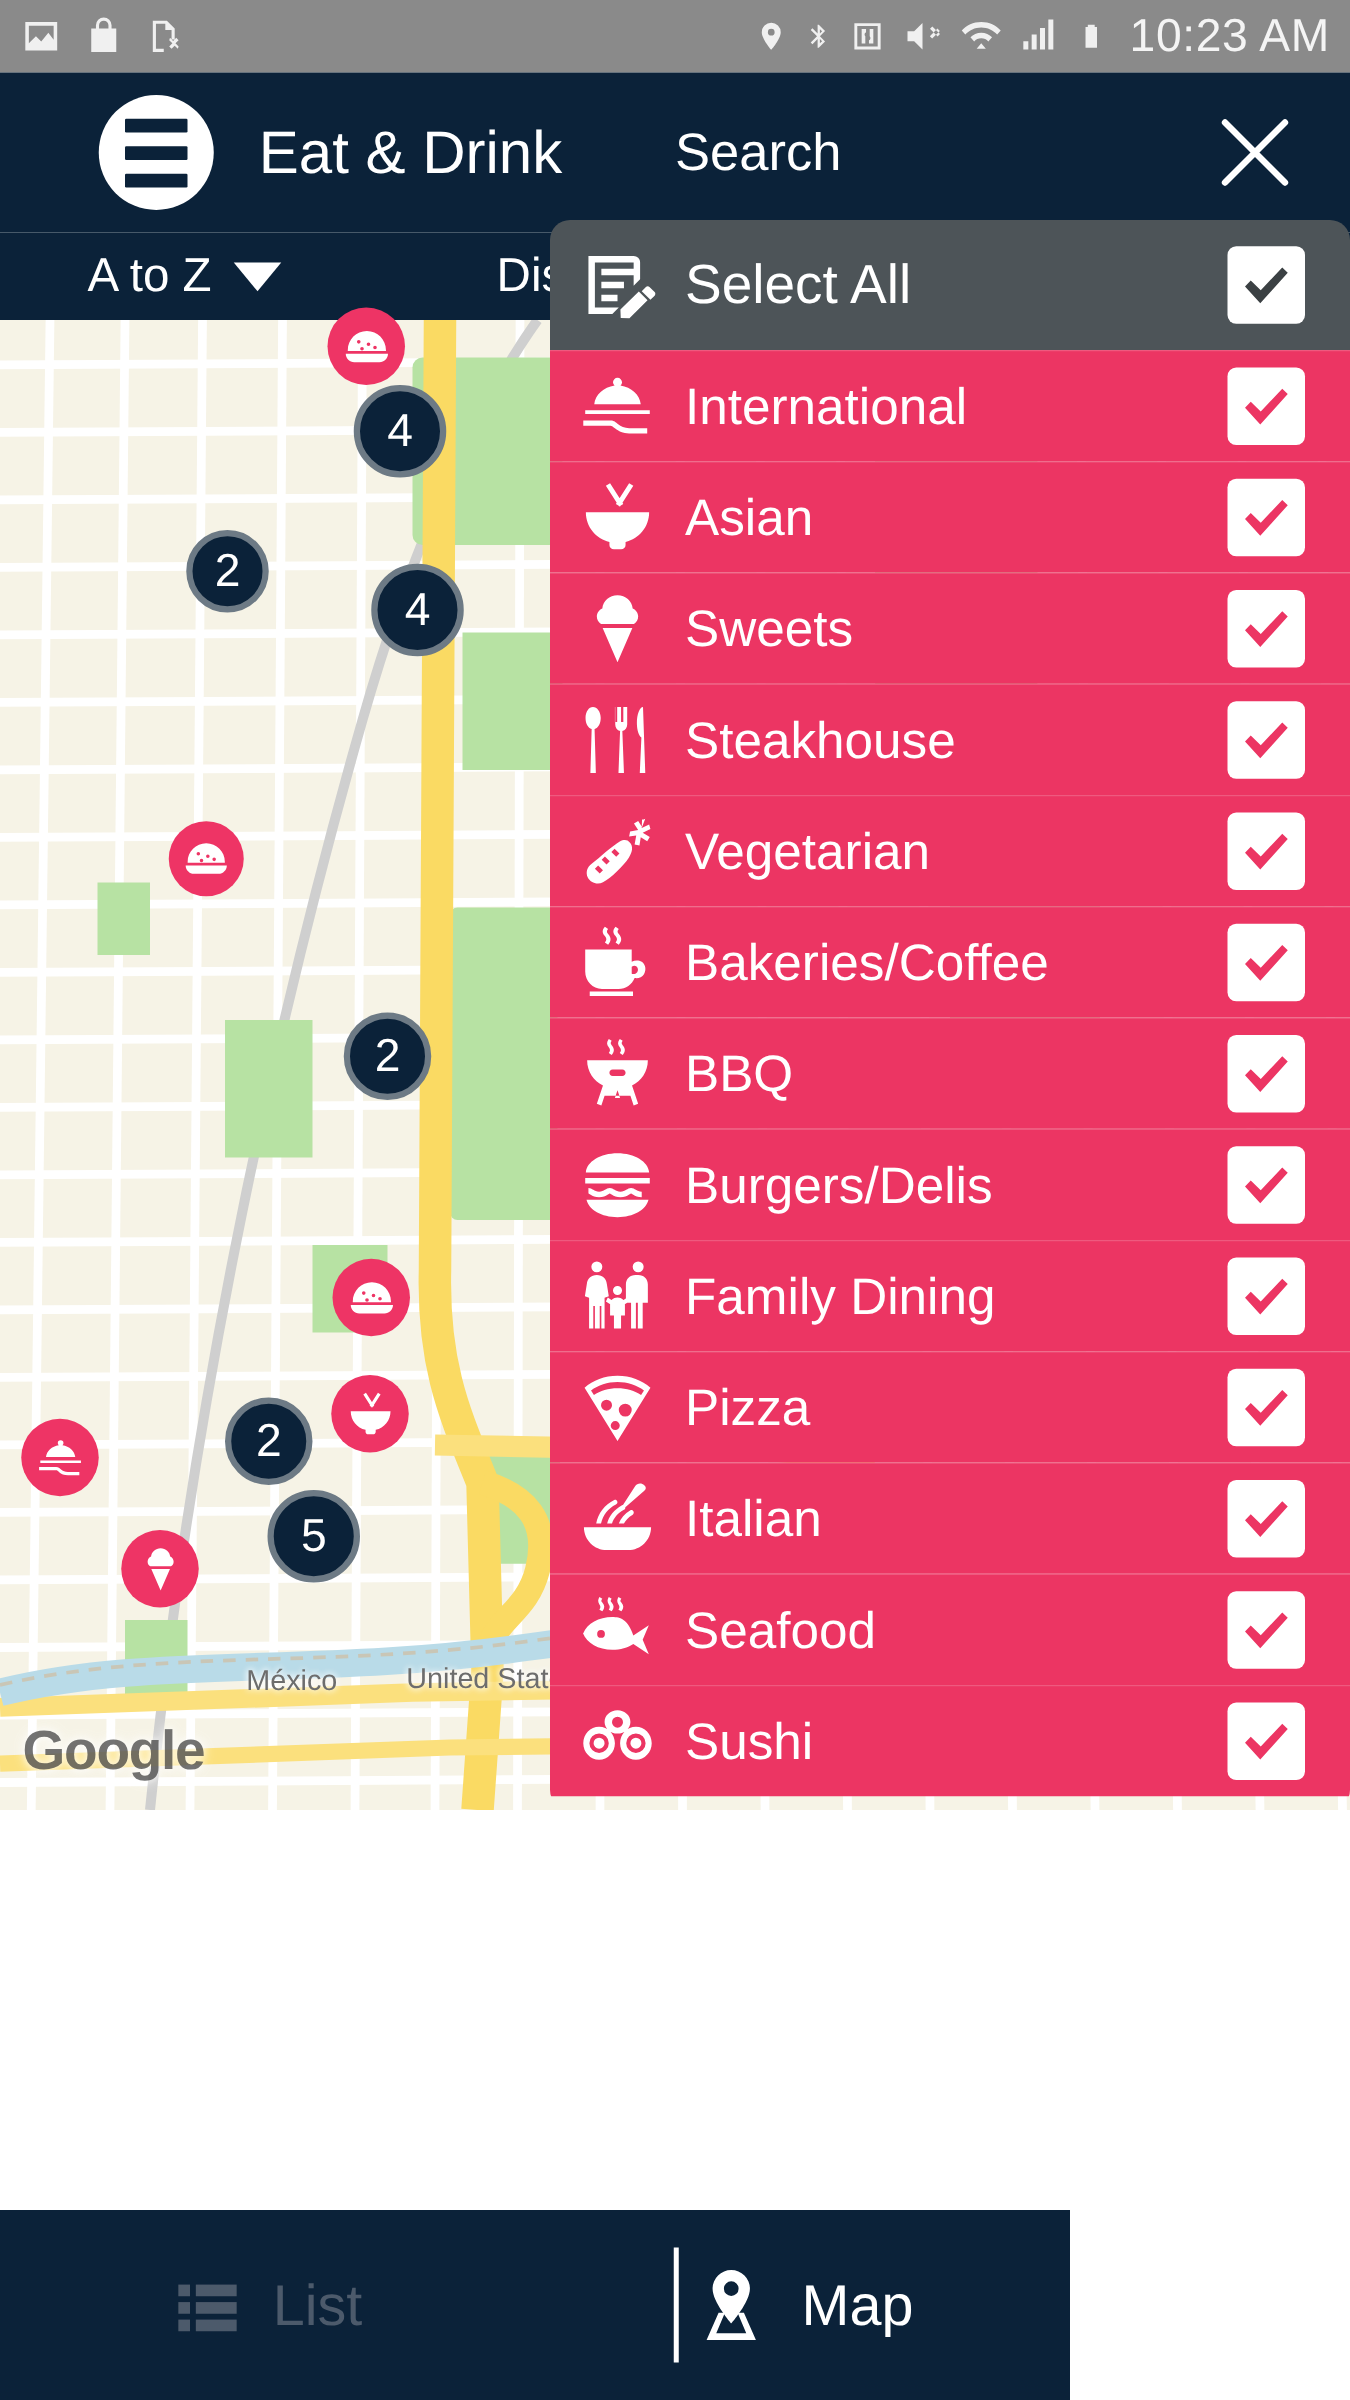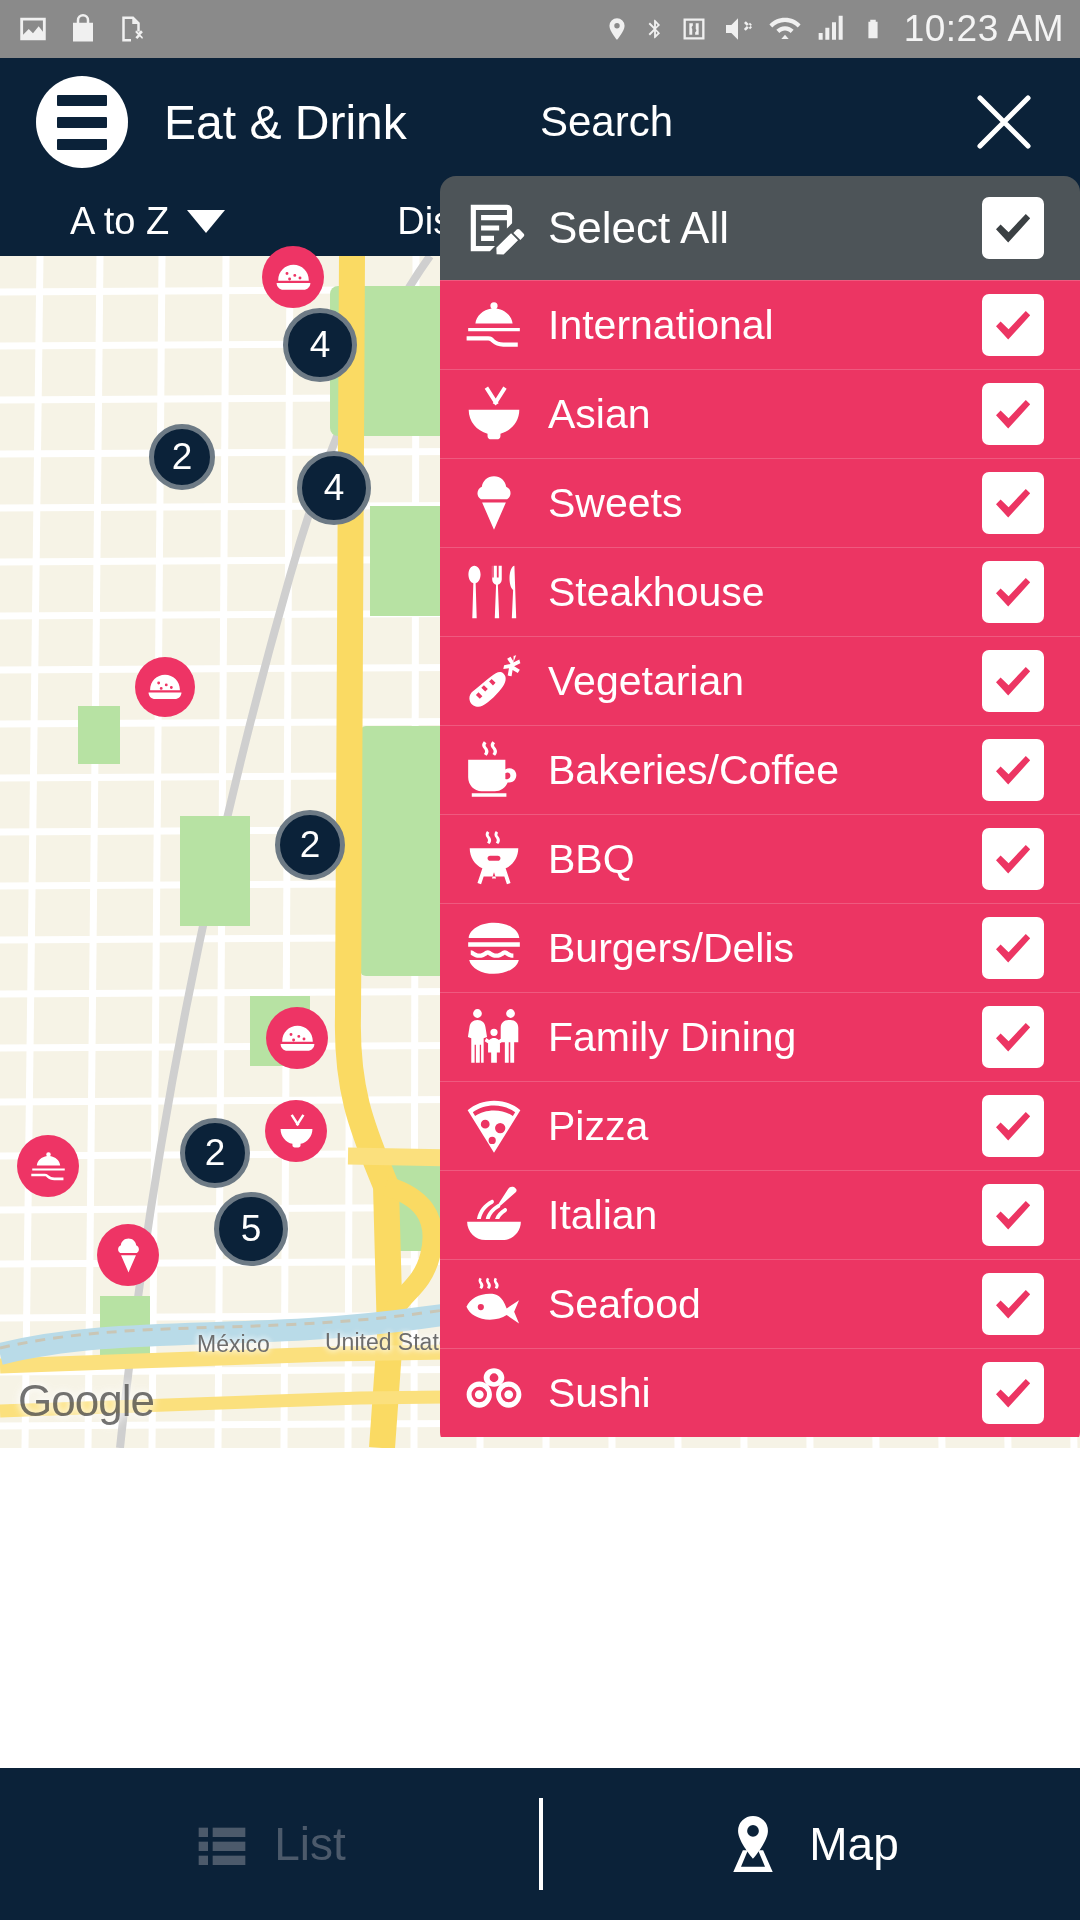--- a/index.html
+++ b/index.html
@@ -9,21 +9,21 @@
   
   .statusbar{ position:absolute; top:0; left:0; width:1080px; height:58px;
     background:#8a8a8a; display:flex; align-items:center; padding:0 16px;}
   .sb-left{ display:flex; align-items:center; gap:18px; }
   .sb-right{ margin-left:auto; display:flex; align-items:center; gap:14px;text-align:right; }
   .sb-ico{ fill:#f0f0f0; display:block; }
   .sb-time{ color:#f4f4f4; font-size:37px; letter-spacing:0.5px; margin-left:6px;}
 
   
   .appbar{ position:absolute; top:58px; left:0; width:1080px; height:128px;
-    background:#0b2239; display:flex; align-items:center; }
+    background:#0b2239; display:flex; align-items:center;padding-left:43px; }
   .hamburger{ width:92px; height:92px; margin-left:36px; border-radius:50%;
     background:#fff; display:flex; flex-direction:column; align-items:center;
     justify-content:center; gap:11px; flex:none;}
   .hamburger i{ display:block; width:50px; height:11px; background:#0b2239; border-radius:1px;}
   .apptitle{ color:#fff; font-size:48px; margin-left:36px; white-space:nowrap; }
   .searchbtn{ color:#fff; font-size:42px; position:absolute; left:540px; top:50%;
     transform:translateY(-50%); }
   .closebtn{ position:absolute; right:40px; top:50%; transform:translateY(-50%);
     width:72px; height:72px; }
 
@@ -33,21 +33,21 @@
   .sortitem{ font-size:38px; display:flex; align-items:center; gap:18px; }
   .sort-az{ margin-left:70px;text-align:right; }
   .sort-dist{ margin-left:172px; }
   .caret{ width:0;height:0;border-left:19px solid transparent;
     border-right:19px solid transparent;border-top:23px solid #fff;}
 
   
   .map{ position:absolute; top:256px; left:0; width:1080px; height:1192px;
     background:#f2efe3; overflow:hidden; }
   .mapcanvas{ position:absolute; inset:0; }
-  .gwm{ position:absolute; left:18px; bottom:22px; font-size:44px; font-weight:normal;
+  .gwm{ position:absolute; left:18px; bottom:22px; font-size:44px; font-weight:bold;
     color:#5b5b5b; letter-spacing:-1px; opacity:.85;
     text-shadow:0 0 6px rgba(255,255,255,.95), 0 0 10px rgba(255,255,255,.9);}
   .bdrlbl{ position:absolute; font-size:23px; color:#6d6d6d;
     text-shadow:0 0 6px #fff,0 0 6px #fff;}
 
   
   .pin{ position:absolute; border-radius:50%; display:flex; align-items:center;
     justify-content:center; color:#fff; }
   .pin.cat{ background:#ee3465; }
   .pin.clu{ background:#0b2239; border:5px solid #6d7a85; font-size:37px; }
@@ -62,21 +62,21 @@
   .picon{ width:108px; display:flex; align-items:center; justify-content:center;
     flex:none; }
   .picon svg{ fill:#fff; display:block; }
   .plabel{ color:#fff; font-size:41px; flex:1; white-space:nowrap; }
   .prow.head .plabel{ font-size:44px; }
   .cbox{ width:62px;height:62px;background:#fff;border-radius:7px;margin-right:36px;
     flex:none; display:flex; align-items:center; justify-content:center; }
   .cbox svg{ display:block; }
 
   
-  .bottomnav{ position:absolute; left:0; bottom:0; width:1080px; height:152px;
+  .bottomnav{ position:absolute; left:0; bottom:0; width:856px; height:152px;
     background:#0b2239; display:flex; }
   .bn{ flex:1; display:flex; align-items:center; justify-content:center; gap:24px; }
   .bn span{ font-size:46px; }
   .bn.inactive span{ color:#4c5a6b; }
   .bn.active span{ color:#fff; }
   .bn-sep{ position:absolute; left:539px; top:30px; width:4px; height:92px;
     background:#fff; }
 </style>
 </head>
 <body>

